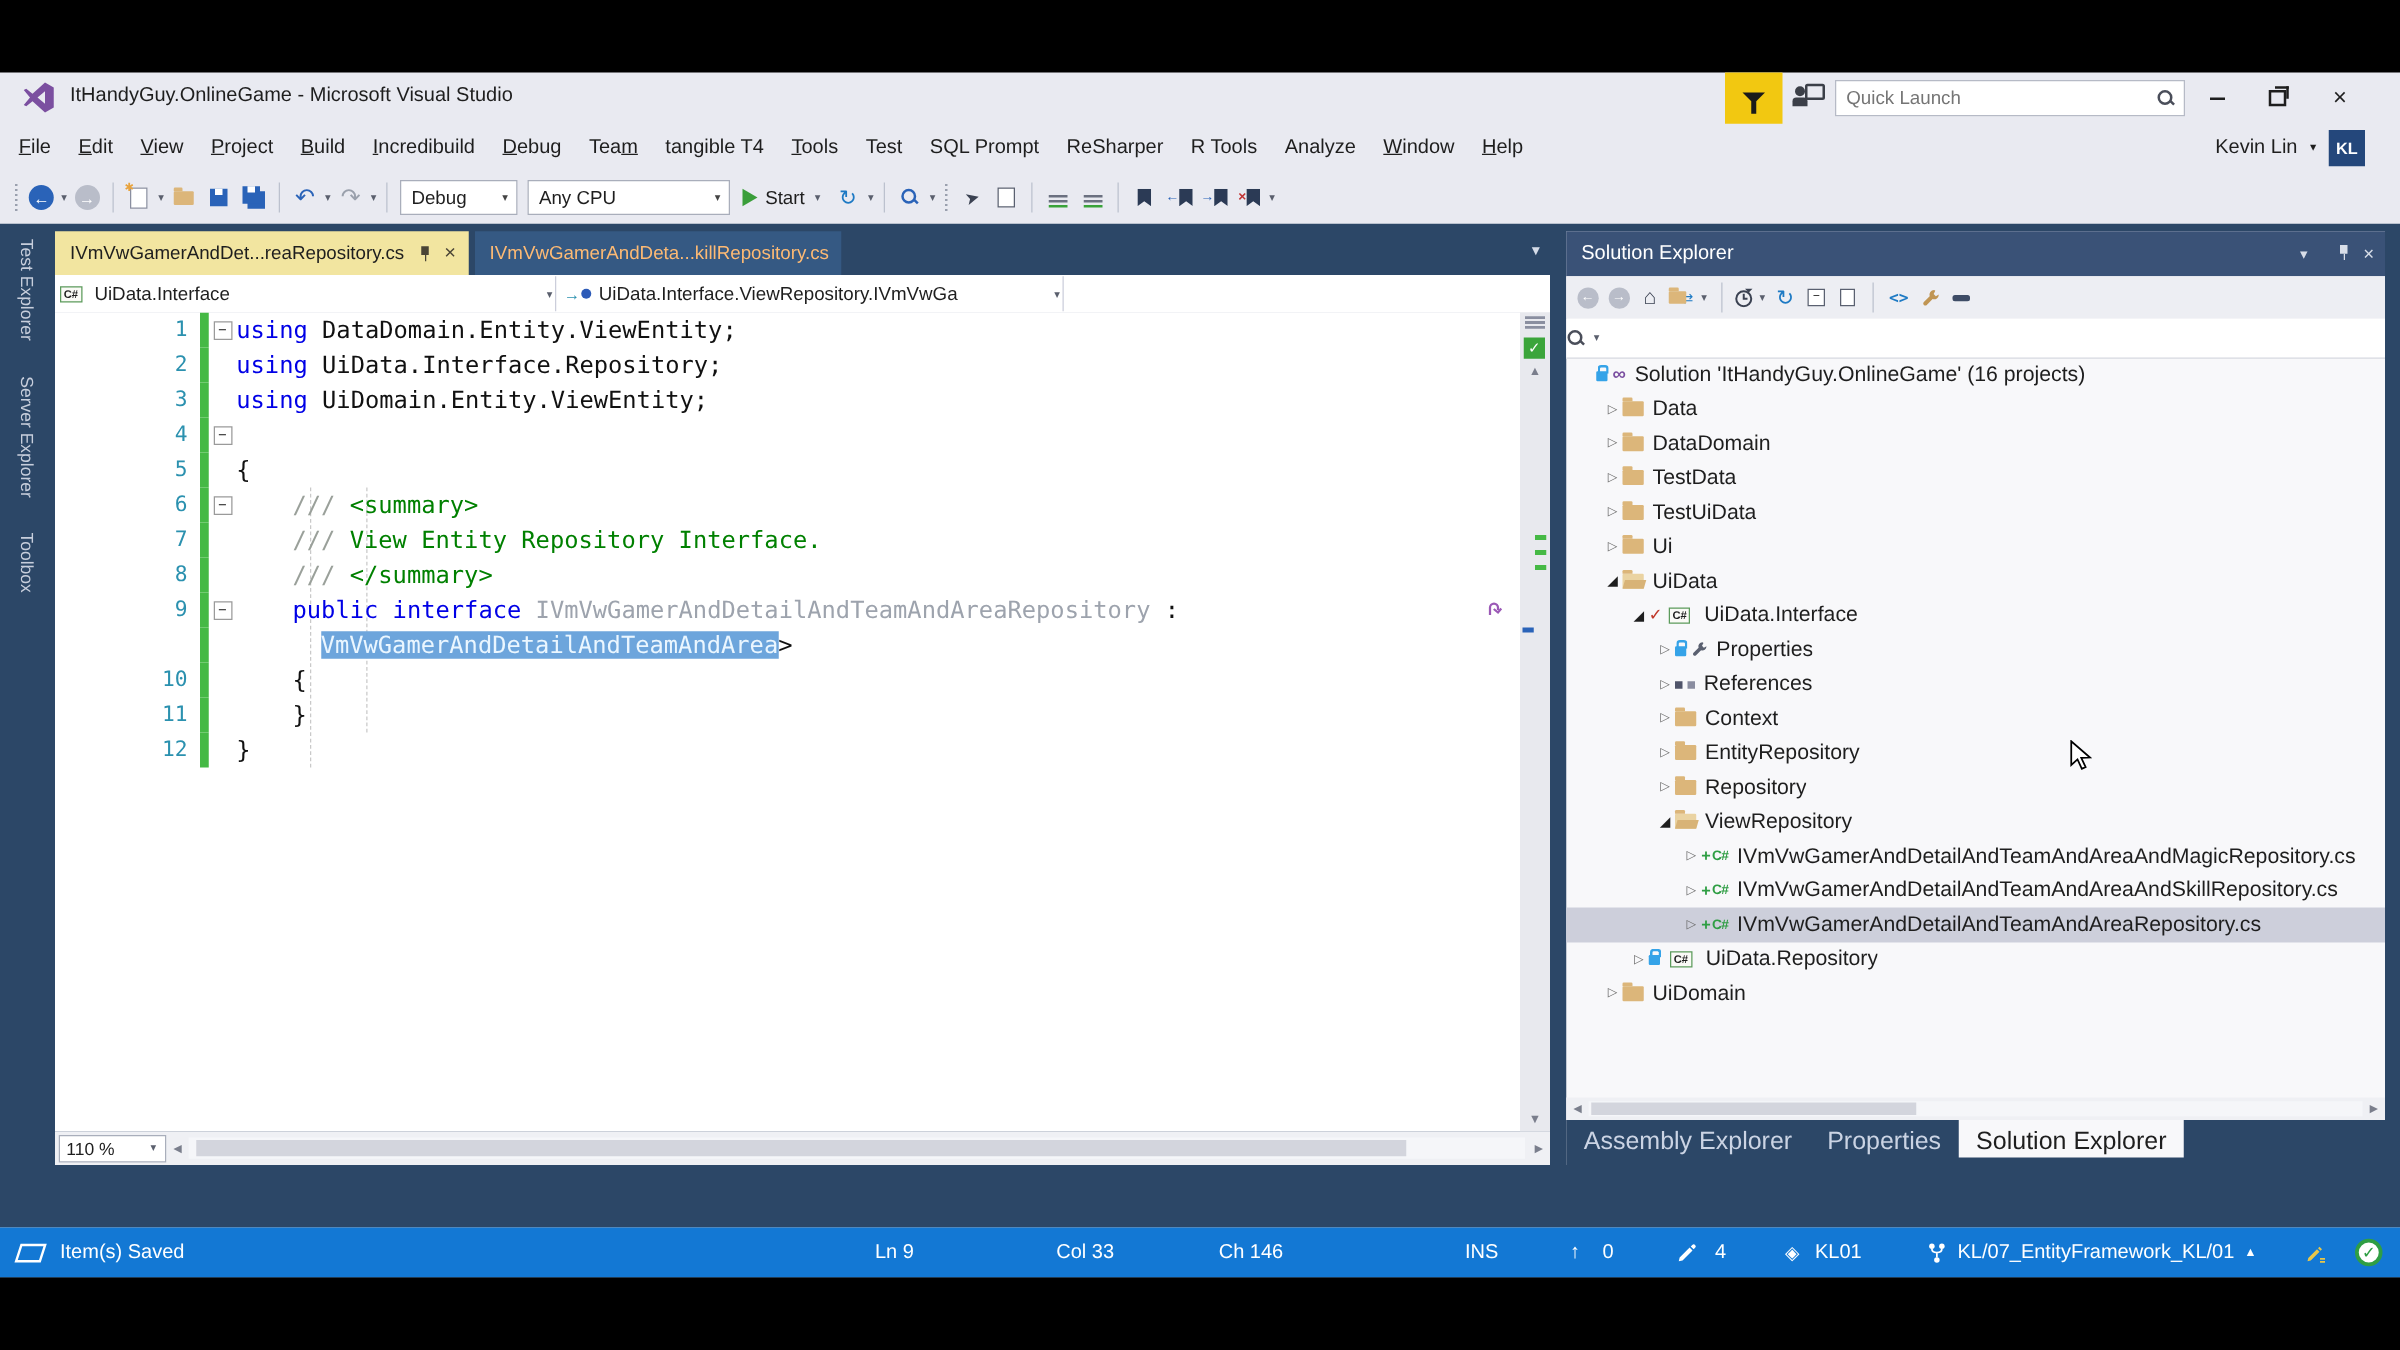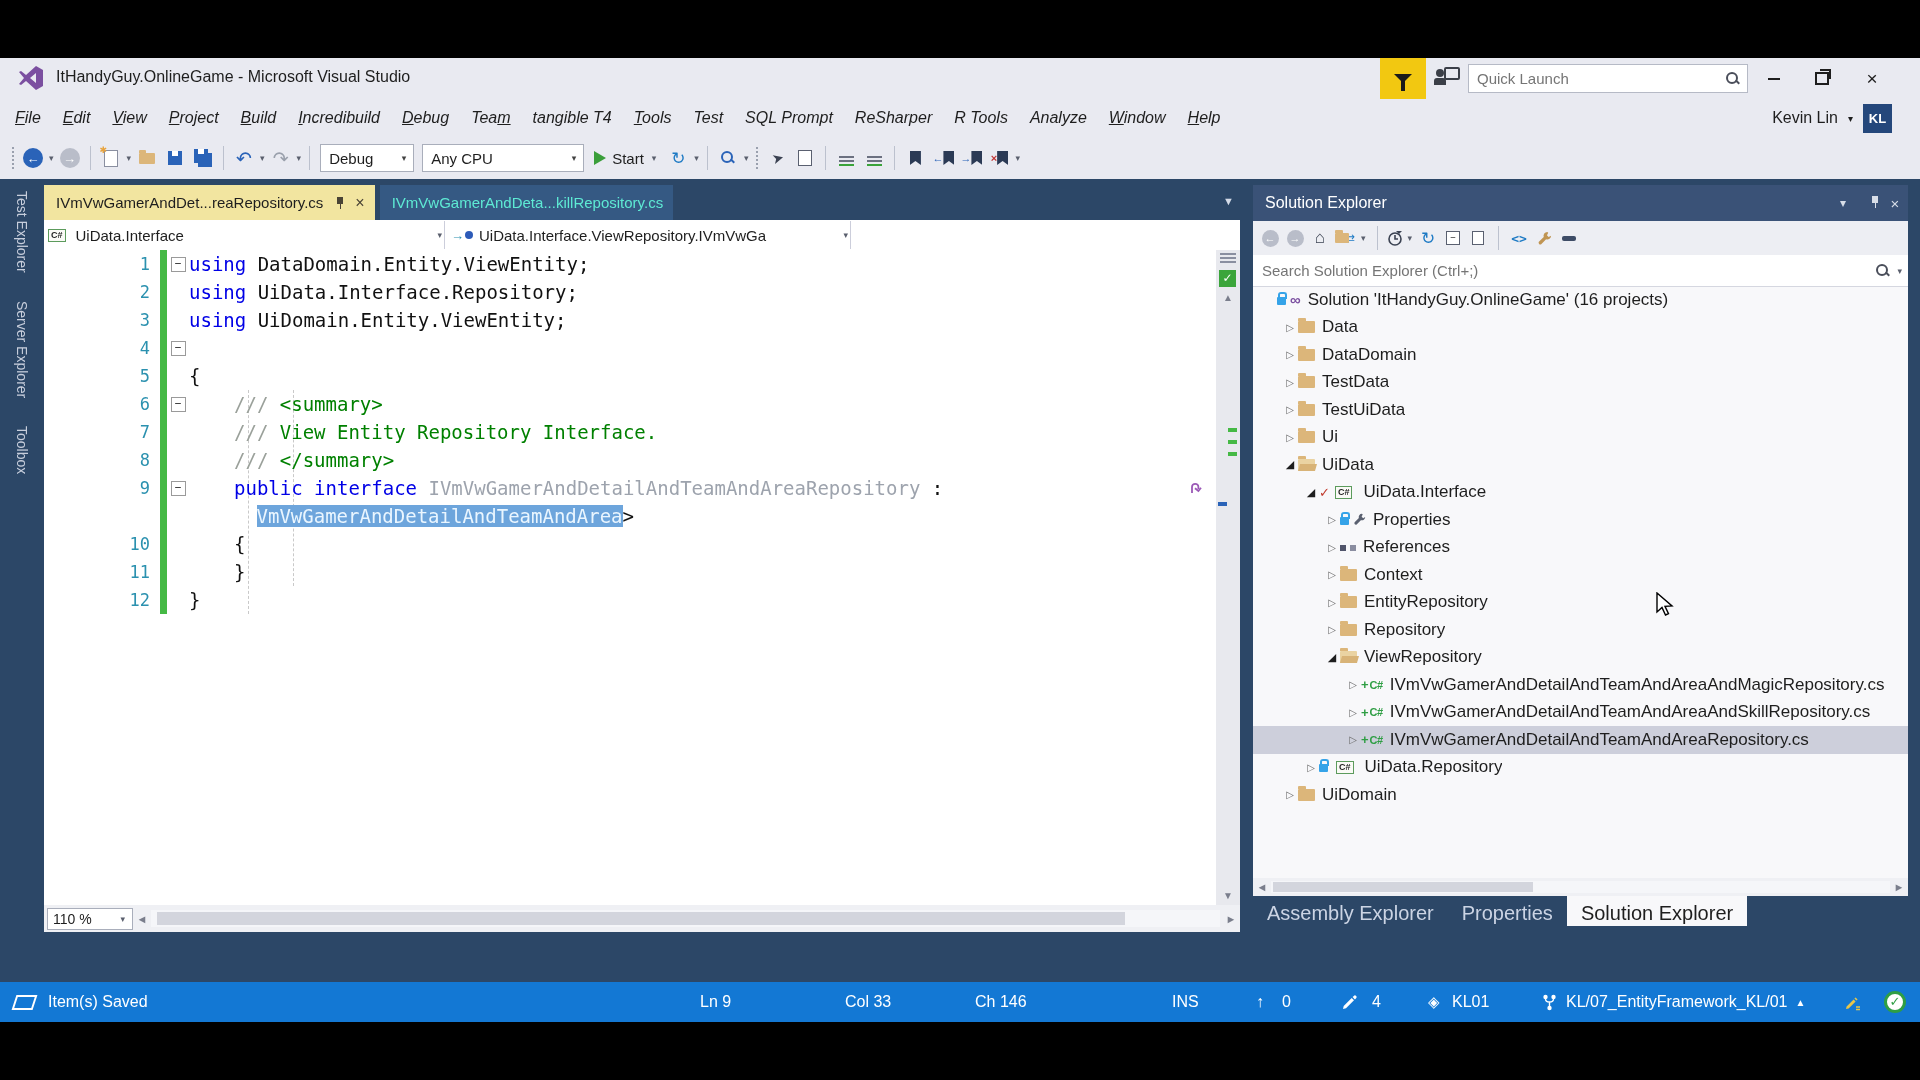--- a/index.html
+++ b/index.html
@@ -23,21 +23,21 @@
   .fb-bubble{position:absolute;right:0;top:1px;width:12px;height:9px;border:2px solid #3B3F48;border-radius:2px;background:#E9EAF1;}
   #quicklaunch{position:absolute;left:1468px;top:6px;width:278px;height:27px;background:#FFFFFF;border:1px solid #B6BAC6;display:flex;align-items:center;justify-content:center;}
   #quicklaunch input{flex:1;border:none;outline:none;font-size:15px;color:#6D6D6D;padding:0 8px;background:transparent;font-family:inherit;}
   .winbtn{position:absolute;top:0;width:44px;height:41px;display:flex;align-items:center;justify-content:center;}
   .min-glyph{width:12px;height:2px;background:#1E1E1E;}
   .restore-glyph{position:relative;width:10px;height:9px;border:2px solid #1E1E1E;background:transparent;}
   .restore-glyph::before{content:"";position:absolute;left:3px;top:-5px;width:9px;height:8px;border:2px solid #1E1E1E;border-bottom:none;border-left:none;}
   .close-glyph{font-size:19px;color:#1E1E1E;line-height:1;}
 
   #menubar{position:absolute;left:0;top:41px;width:1920px;height:38px;}
-  #menu-items{position:absolute;left:4px;top:0;height:38px;display:flex;align-items:center;font-style:italic;}
+  #menu-items{position:absolute;left:4px;top:0;height:38px;display:flex;align-items:center;}
   .menu-item{padding:0 11px;font-size:16px;color:#1E1E1E;cursor:default;white-space:nowrap;}
   .mu{text-decoration:underline;}
   #user-area{position:absolute;right:28px;top:0;height:38px;display:flex;align-items:center;gap:10px;}
   #user-name{font-size:16px;color:#1E1E1E;}
   .small-caret{font-size:10px;color:#1E1E1E;}
   #avatar{width:29px;height:29px;background:#24477B;color:#FFF;font-size:13px;font-weight:bold;display:flex;align-items:center;justify-content:center;}
 
   
   #toolbar{position:absolute;left:0;top:79px;width:1920px;height:42px;display:flex;align-items:center;padding-left:6px;box-sizing:border-box;}
   .tsep{width:1px;height:24px;background:#BCC1CE;margin:0 6px;}
@@ -82,21 +82,21 @@
   
   #dock{position:absolute;left:0;top:121px;width:1920px;height:803px;background:#2C4767;}
   #vtabs{position:absolute;left:0;top:8px;width:44px;display:flex;flex-direction:column;gap:20px;align-items:center;}
   .vtab{writing-mode:vertical-rl;font-size:14px;color:#C7CEDC;white-space:nowrap;padding:4px 0;}
 
   
   #editor{position:absolute;left:44px;top:6px;width:1196px;height:747px;}
   #tabrow{position:absolute;left:0;top:0;width:1196px;height:35px;display:flex;}
   .etab{height:35px;display:flex;align-items:center;padding:0 10px 0 12px;font-size:15px;white-space:nowrap;}
   .etab.active{background:#F2E5A0;color:#1E1E1E;}
-  .etab.inactive{background:#355983;color:#5eead4;margin-left:5px;}
+  .etab.inactive{background:#355983;color:#fdba74;margin-left:5px;}
   .pin{display:inline-block;width:10px;height:13px;position:relative;margin-left:12px;}
   .pin::before{content:"";position:absolute;left:2px;top:1px;width:6px;height:7px;background:#4A4435;}
   .pin::after{content:"";position:absolute;left:4.5px;top:8px;width:1.5px;height:5px;background:#4A4435;}
   .tab-close{margin-left:10px;font-size:16px;color:#4A4435;line-height:1;}
   #tabrow-caret{position:absolute;right:6px;top:10px;color:#D5DCE8;font-size:11px;}
 
   #breadcrumb{position:absolute;left:0;top:35px;width:1196px;height:30px;background:#FFF;border-bottom:1px solid #CCCEDB;display:flex;align-items:center;}
   .bc-combo{height:28px;display:flex;align-items:center;border-right:1px solid #CCCEDB;font-size:15px;color:#1E1E1E;}
   .bc-combo .cval{padding:0 6px;white-space:nowrap;overflow:hidden;}
   #bc-left{width:400px;}
@@ -569,21 +569,20 @@
           <span class="se-ic">
             <svg width="15" height="15" viewBox="0 0 16 16">
                 <path d="M11 1 a4 4 0 0 0 -3.8 5.3 L2 11.5 a1.8 1.8 0 0 0 2.5 2.5 L9.7 8.8 A4 4 0 0 0 15 5 L12.4 6.4 10.6 4.4 12 1.8 Z" fill="#C09553"></path>
               </svg>
           </span>
           <span class="se-ic">
               <span class="pill-g"></span>
             </span>
         </div>
         <div id="se-search">
-          <input placeholder="Search Solution Explorer (Ctrl+;)" style="">
           <span class="mag-ic dark"></span>
           <span class="caret">▾</span>
         </div>
         <div id="setree">
             <div class="trow" style="padding-left: 8px;">
               <span class="tarrow "></span>
               <span class="ticon">
                 <span class="lock"></span>
                 <span class="vsinf">∞</span>
               </span>

